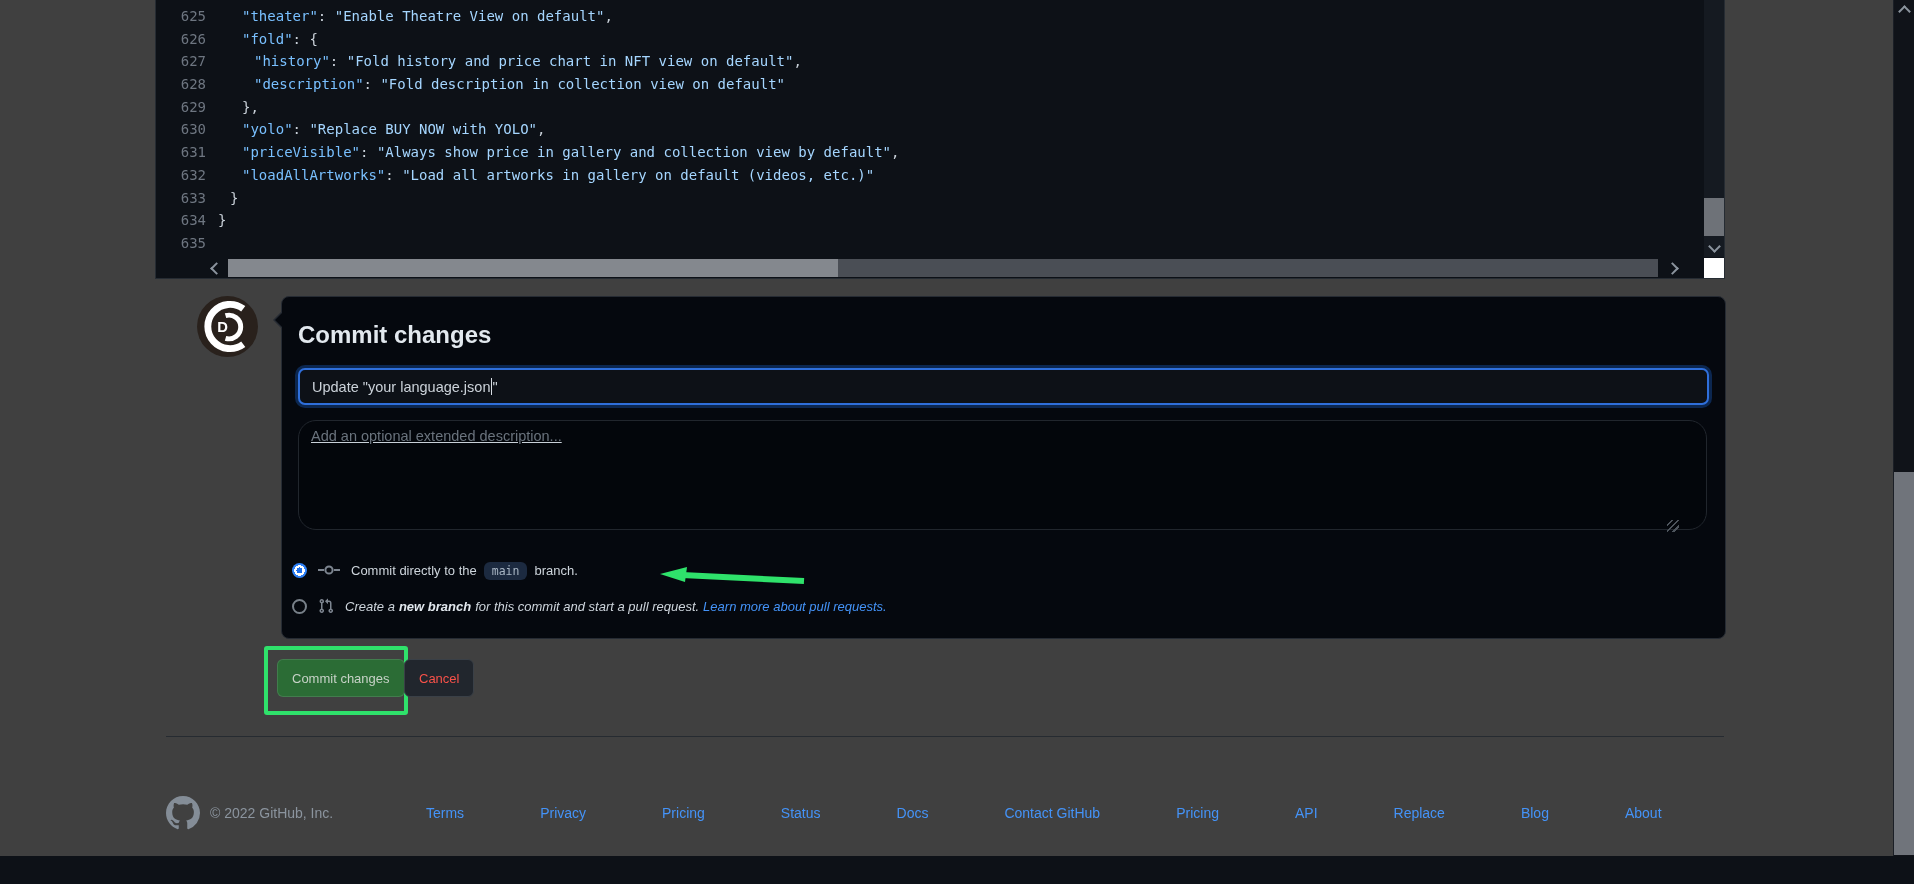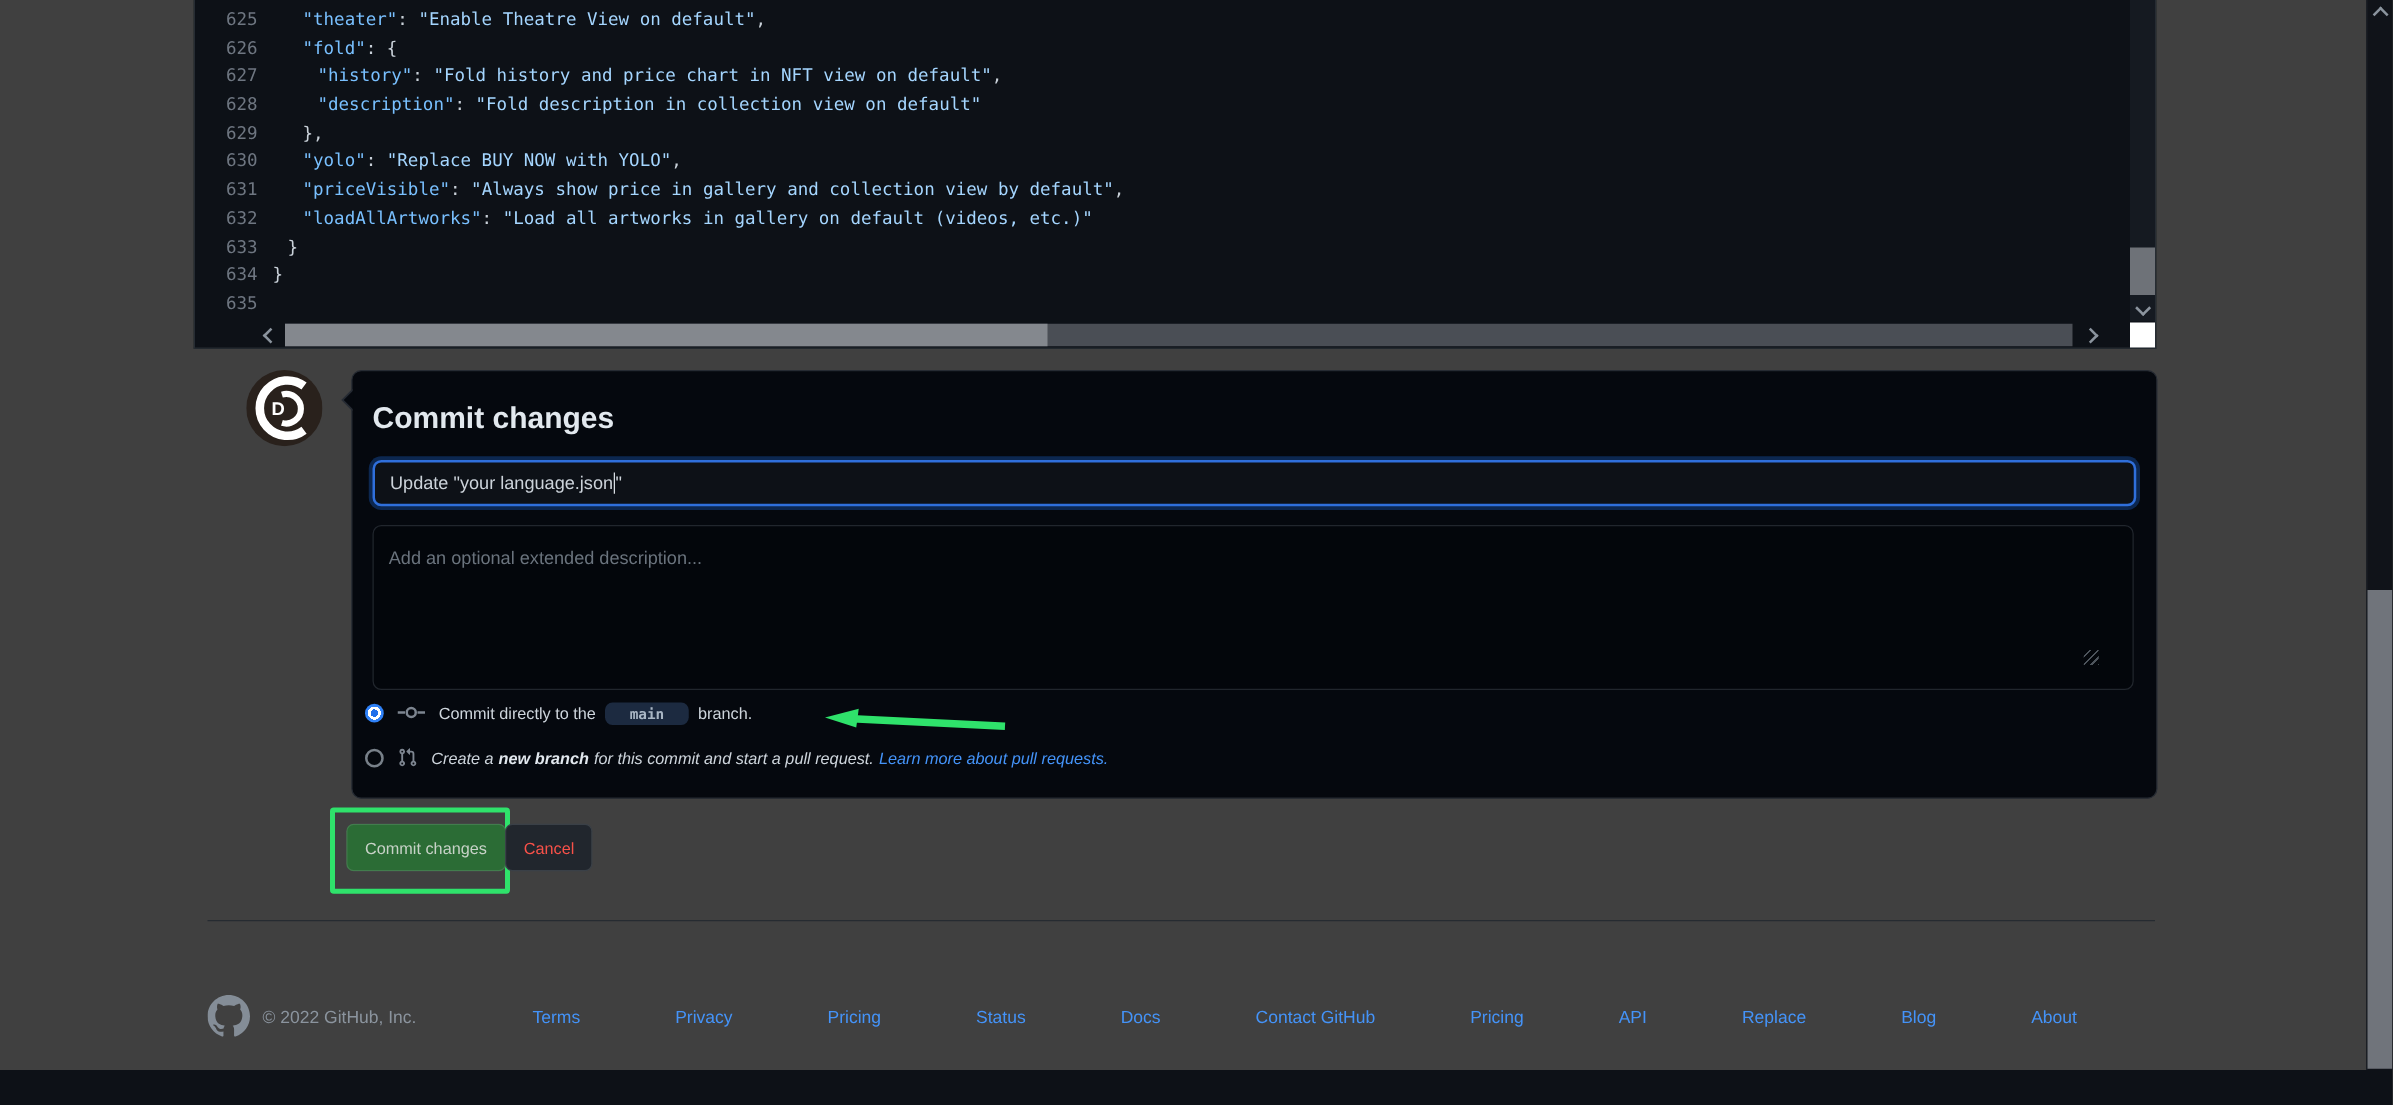--- a/index.html
+++ b/index.html
@@ -37,34 +37,34 @@
   .commit-box::before{content:"";position:absolute;left:-9px;top:14px;border:9px solid transparent;
               border-right-color:#262b33;border-left:none;}
   .commit-box::after{content:"";position:absolute;left:-7px;top:15px;border:8px solid transparent;
               border-right-color:#05080e;border-left:none;}
   .commit-heading{position:absolute;left:16px;top:22px;font-size:24px;font-weight:600;color:#e2e8ee;line-height:32px;}
   .commit-input{position:absolute;left:16px;top:71px;width:1383px;height:33px;background:#0d1117;
               border:2px solid #2f6fdb;border-radius:7px;box-shadow:0 0 0 3px rgba(31,111,235,0.30);
               padding:0 12px;display:flex;align-items:center;font-size:14.5px;color:#ccd3da;}
   .caret{display:inline-block;width:1px;height:17px;background:#d7dde3;margin-left:1px;}
   .commit-desc{position:absolute;left:16px;top:123px;width:1383px;height:94px;background:#03060b;
-              border:1px solid #21262d;border-radius:7px;resize:none;padding:18px 12px;
-              font-family:"Liberation Sans",sans-serif;font-size:14.5px;color:#c9d1d9;}
+              border:1px solid #21262d;border-radius:18px;resize:none;padding:7px 12px;
+              font-family:"Liberation Sans",sans-serif;font-size:14.5px;color:#c9d1d9;text-decoration:underline;}
   .commit-desc::placeholder{color:#6a737d;opacity:1;}
   .grip{position:absolute;left:1385px;top:223px;width:12px;height:12px;pointer-events:none;
         background:repeating-linear-gradient(135deg,transparent 0 3px,#4d545c 3px 4.5px);}
   .radio-row{position:absolute;left:10px;height:22px;display:flex;align-items:center;gap:11px;
              font-size:13px;color:#ced5dc;}
   .radio-row.first{top:262px;} .radio-row.second{top:298px;font-style:italic;}
   .radio{width:15px;height:15px;border-radius:50%;flex:none;box-sizing:border-box;}
   .radio.selected{background:radial-gradient(circle,#1f6feb 0 3px,#ffffff 3px 5.2px,#2f81f7 5.2px 100%);}
   .radio.unselected{border:2px solid #788089;background:transparent;}
   .row-icon{flex:none;display:flex;align-items:center;}
   .branch-badge{font-family:"DejaVu Sans Mono",monospace;font-size:11.5px;color:#a9b6c4;background:#1c2a40;
-                padding:2px 20px;border-radius:6px;margin:0 7px;font-weight:bold;}
+                padding:2px 8px;border-radius:6px;margin:0 7px;}
   .bold-inline{font-weight:700;color:#e2e8ee;margin:0 4px;}
   .pr-link{color:#4493f8;margin-left:4px;cursor:pointer;}
 
   
   .annot-arrow{position:absolute;left:654px;top:563px;pointer-events:none;}
   .annot-box{position:absolute;left:264px;top:646px;width:136px;height:61px;border:4px solid #2fe26b;
              border-radius:3px;pointer-events:none;}
 
   
   .btn{position:absolute;top:659px;height:38px;border-radius:6px;font-size:13px;display:flex;

